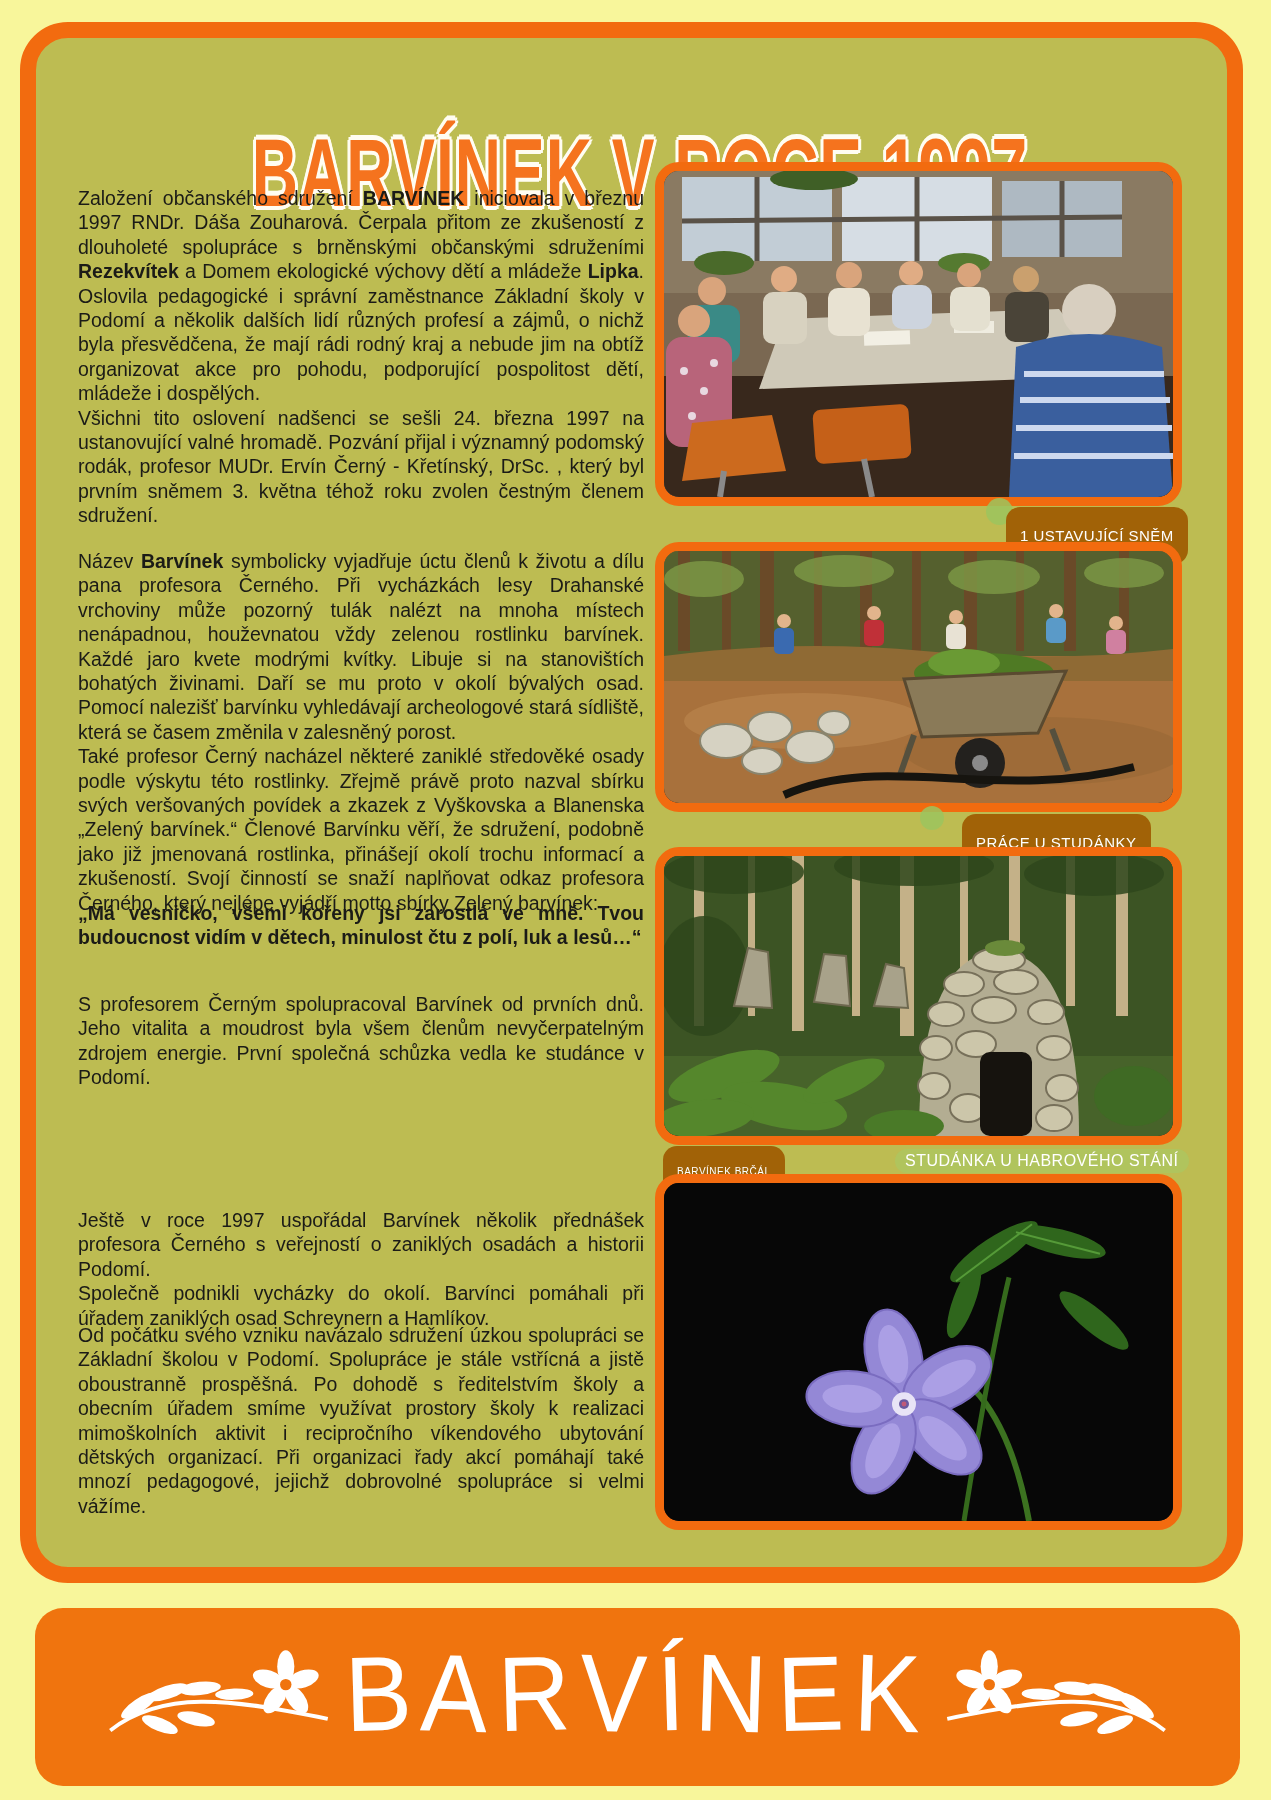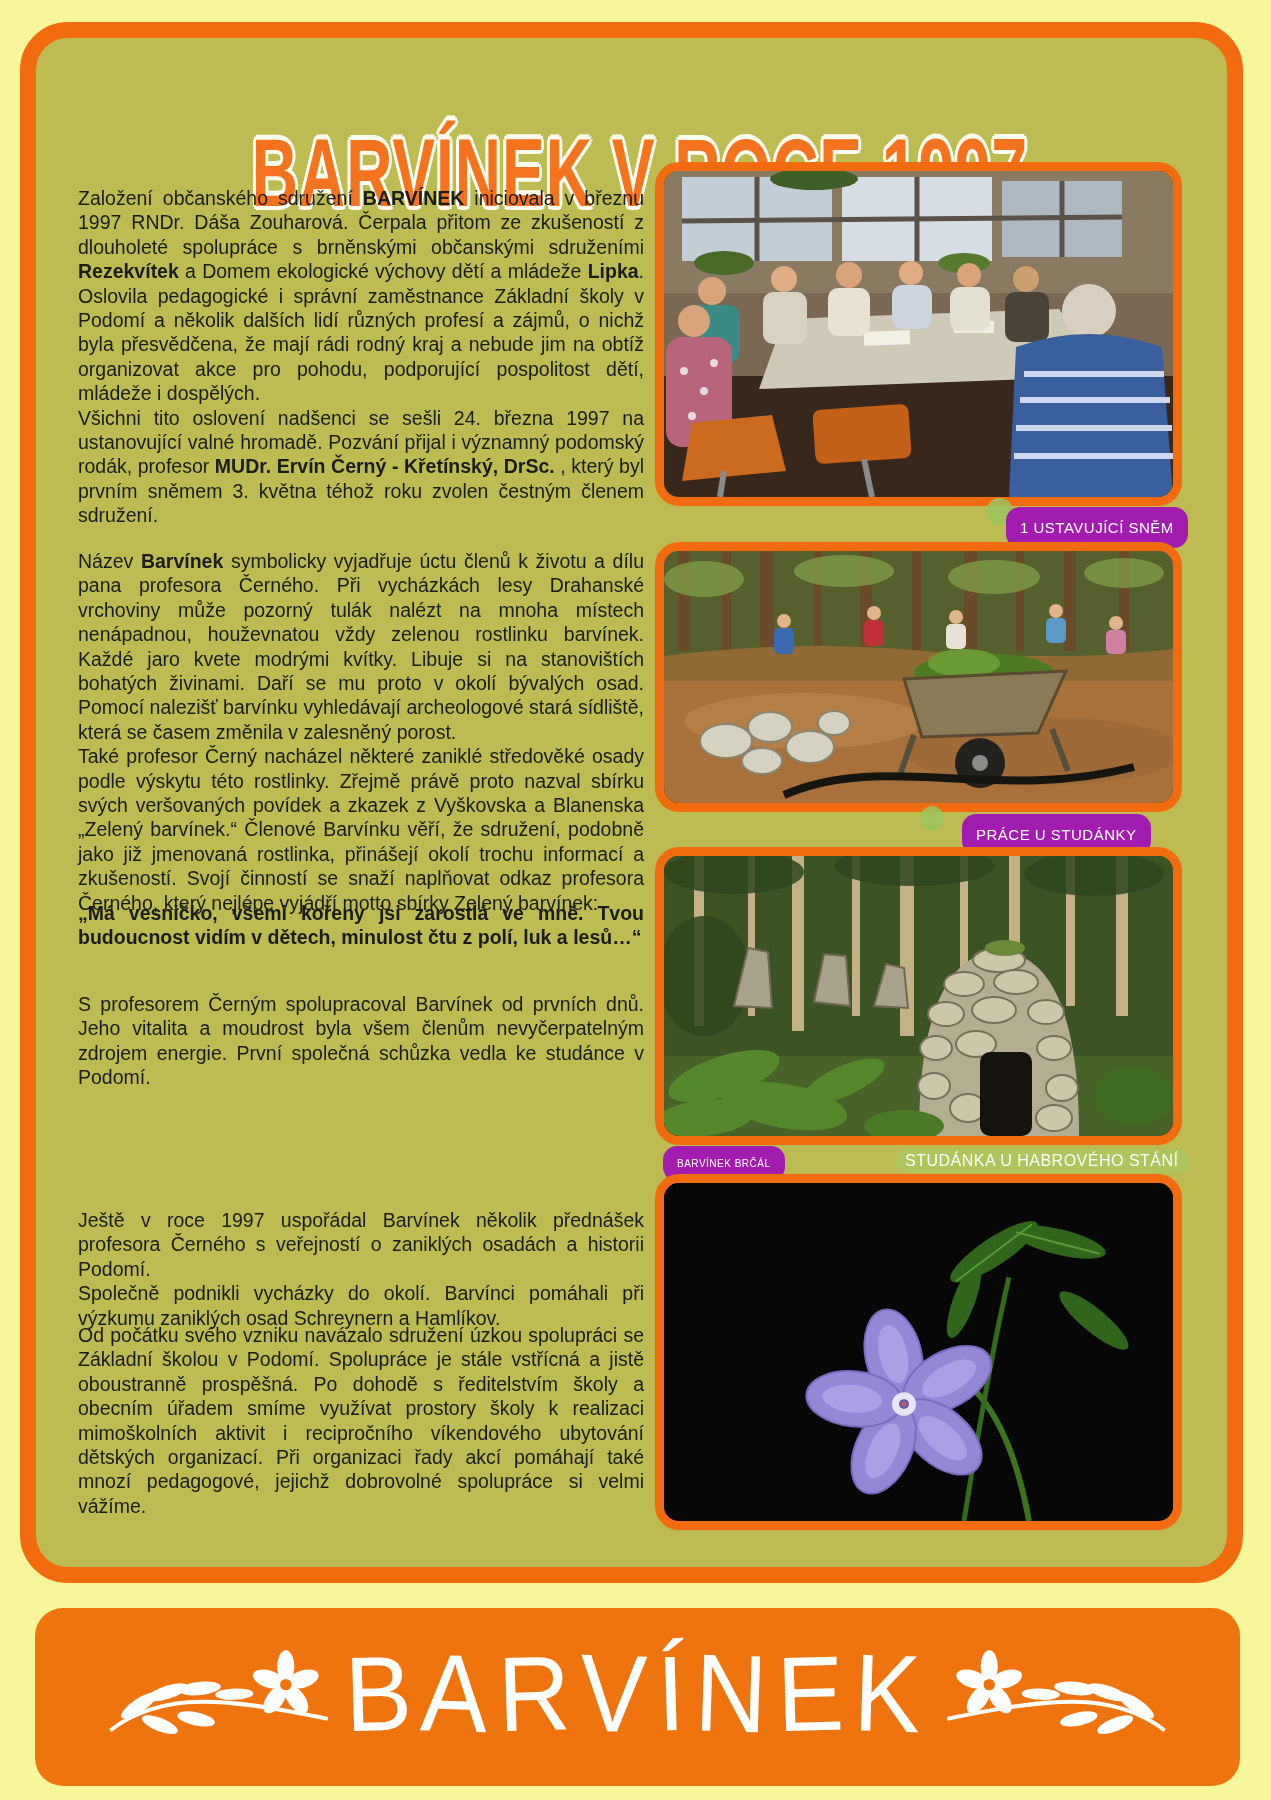--- a/index.html
+++ b/index.html
@@ -33,22 +33,22 @@
     position:absolute;left:655px;width:527px;box-sizing:border-box;
     border:9px solid #f26b0f;border-radius:24px;overflow:hidden;background:#222;
   }
   .photo svg{display:block;width:100%;height:100%;}
   .photo1{top:162px;height:344px;}
   .photo2{top:542px;height:270px;}
   .photo3{top:847px;height:298px;}
   .photo4{top:1174px;height:356px;}
   
   .pill{
-    position:absolute;background:#a21caf;color:#fff;border-radius:14px;
-    font-size:15px;padding:12px 14px;white-space:nowrap;letter-spacing:.5px;
+    position:absolute;background:#a16207;color:#fff;border-radius:14px;
+    font-size:15px;padding:20px 14px;white-space:nowrap;letter-spacing:.5px;
   }
   .pill1{top:507px;left:1006px;}
   .pill2{top:814px;left:962px;}
   .pill3{top:1146px;left:663px;font-size:10px;}
   .pill4{top:1149px;left:895px;font-size:16px;background:rgba(166,201,102,.6);padding:3px 10px;}
   .blob{position:absolute;border-radius:50%;background:#9cc45e;opacity:.85;}
   .blob1{left:986px;top:498px;width:27px;height:27px;}
   .blob2{left:920px;top:806px;width:24px;height:24px;}
   
   .banner{
@@ -68,39 +68,39 @@
 </style>
 </head>
 <body>
 
 <div class="panel"></div>
 
 <h1 class="title">BARVÍNEK V ROCE 1997</h1>
 
 <div class="txt blockA">
   <p><span>Založení občanského sdružení </span><span style="font-weight: bold;">BARVÍNEK</span><span> iniciovala v březnu 1997 RNDr. Dáša Zouharová. Čerpala přitom ze zkušeností z dlouholeté spolupráce s brněnskými občanskými sdruženími </span><span style="font-weight: bold;">Rezekvítek</span><span> a Domem ekologické výchovy dětí a mládeže </span><span style="font-weight: bold;">Lipka</span><span>. Oslovila pedagogické i správní zaměstnance Základní školy v Podomí a několik dalších lidí různých profesí a zájmů, o nichž byla přesvědčena, že mají rádi rodný kraj a nebude jim na obtíž organizovat akce pro pohodu, podporující pospolitost dětí, mládeže i dospělých.</span></p>
-  <p><span>Všichni tito oslovení nadšenci se sešli 24. března 1997 na ustanovující valné hromadě. Pozvání přijal i významný podomský rodák, profesor </span><span style="font-weight: bold;">MUDr. Ervín Černý - Křetínský, DrSc.</span><span> , který byl prvním sněmem 3. května téhož roku zvolen čestným členem sdružení.</span></p>
+  <p><span>Všichni tito oslovení nadšenci se sešli 24. března 1997 na ustanovující valné hromadě. Pozvání přijal i významný podomský rodák, profesor </span><span style="font-weight: normal;">MUDr. Ervín Černý - Křetínský, DrSc.</span><span> , který byl prvním sněmem 3. května téhož roku zvolen čestným členem sdružení.</span></p>
 </div>
 
 <div class="txt blockB">
   <p><span>Název </span><span style="font-weight: bold;">Barvínek</span><span> symbolicky vyjadřuje úctu členů k životu a dílu pana profesora Černého. Při vycházkách lesy Drahanské vrchoviny může pozorný tulák nalézt na mnoha místech nenápadnou, houževnatou vždy zelenou rostlinku barvínek. Každé jaro kvete modrými kvítky. Libuje si na stanovištích bohatých živinami. Daří se mu proto v okolí bývalých osad. Pomocí nalezišť barvínku vyhledávají archeologové stará sídliště, která se časem změnila v zalesněný porost.</span></p>
   <p><span>Také profesor Černý nacházel některé zaniklé středověké osady podle výskytu této rostlinky. Zřejmě právě proto nazval sbírku svých veršovaných povídek  a zkazek z Vyškovska a Blanenska „Zelený barvínek.“ Členové Barvínku věří, že sdružení, podobně jako již jmenovaná rostlinka, přinášejí okolí trochu informací a zkušeností. Svojí činností se snaží naplňovat odkaz profesora Černého, který nejlépe vyjádří motto sbírky Zelený barvínek:</span></p>
 </div>
 
 <div class="txt motto">
   <p><span style="font-weight: bold;">„Má vesničko, všemi kořeny jsi zarostlá ve mně. Tvou budoucnost vidím v dětech, minulost čtu z polí, luk a lesů…“</span></p>
 </div>
 
 <div class="txt blockD">
   <p><span>S profesorem Černým spolupracoval Barvínek od prvních dnů. Jeho vitalita a moudrost byla všem členům nevyčerpatelným zdrojem energie. První společná schůzka vedla ke studánce v Podomí.</span></p>
 </div>
 
 <div class="txt blockE">
   <p><span>Ještě v roce 1997 uspořádal Barvínek několik přednášek profesora Černého s veřejností o zaniklých osadách a historii Podomí.</span></p>
-  <p><span>Společně podnikli vycházky do okolí. Barvínci pomáhali při výzkumu zaniklých osad Schreynern a Hamlíkov.</span></p>
+  <p><span>Společně podnikli vycházky do okolí. Barvínci pomáhali při úřadem zaniklých osad Schreynern a Hamlíkov.</span></p>
 </div>
 
 <div class="txt blockF">
   <p><span>Od počátku svého vzniku navázalo sdružení úzkou spolupráci se Základní školou v Podomí. Spolupráce je stále vstřícná a jistě oboustranně prospěšná. Po dohodě s ředitelstvím školy a obecním úřadem smíme využívat prostory školy k realizaci mimoškolních aktivit i recipročního víkendového ubytování dětských organizací. Při organizaci řady akcí pomáhají také mnozí pedagogové, jejichž dobrovolné spolupráce si velmi vážíme.</span></p>
 </div>
 
 <div class="photo photo1">
   <svg viewBox="0 0 509 326" preserveAspectRatio="none">
     <rect width="509" height="326" fill="#7a6852"></rect>
     <rect width="509" height="122" fill="#8a7a62"></rect>

